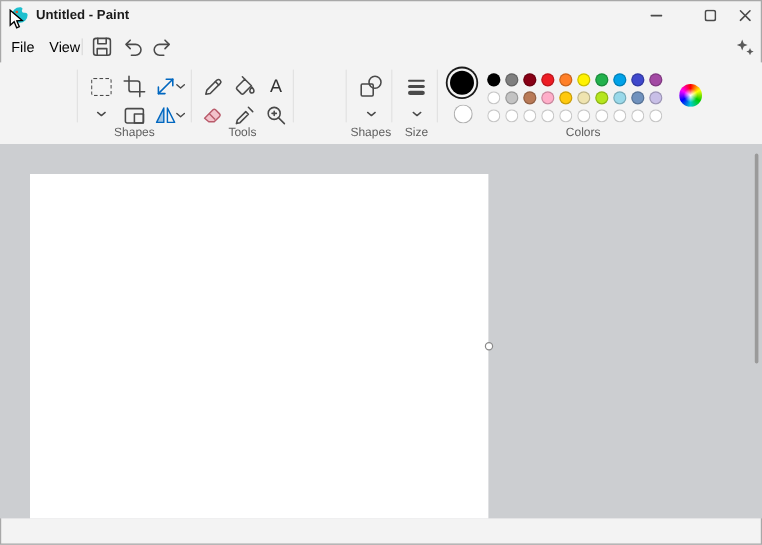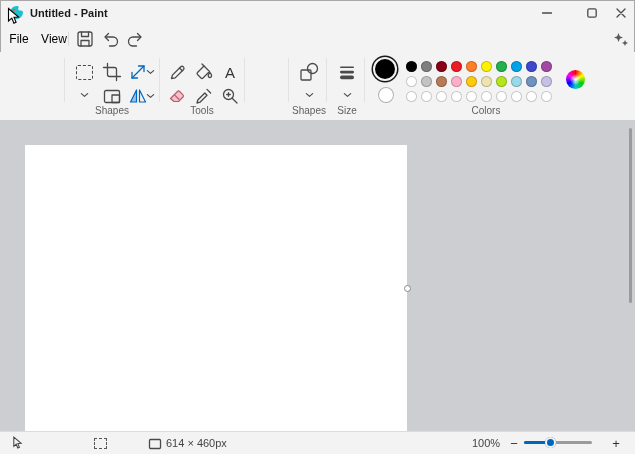--- a/index.html
+++ b/index.html
@@ -321,35 +321,14 @@
   </div>
 
   <div class="workarea">
     <div class="canvas"></div>
     <div class="handle"></div>
     <div class="scrollbar">
       <div class="scroll-thumb"></div>
     </div>
   </div>
 
-  <div class="statusbar">
-    <span class="sb-cursor">
-      <svg width="11" height="14" viewBox="0 0 13 19">
-        <path d="M1.5 1.5 L1.5 14 L4.8 11.1 L6.9 16.2 L9.1 15.2 L7 10.3 L11.5 10 Z" fill="#f3f3f3" stroke="#444" stroke-width="1.4"></path>
-      </svg>
-    </span>
-    <span class="sb-select"></span>
-    <span class="sb-dims-icon">
-      <svg class="ic" width="14" height="12" viewBox="0 0 14 12">
-          <rect x="1.5" y="1.5" width="11" height="9" rx="1" stroke-width="1.1"></rect>
-        </svg>
-    </span>
-    <span class="sb-dims-text">614 × 460px</span>
-    <span class="sb-zoom-text">100%</span>
-    <div class="sb-zbtn zoom-out">−</div>
-    <div class="slider">
-      <div class="slider-fill"></div>
-      <div class="slider-thumb"></div>
-    </div>
-    <div class="sb-zbtn zoom-in">+</div>
-  </div>
 
 </div>
 
 </body></html>

